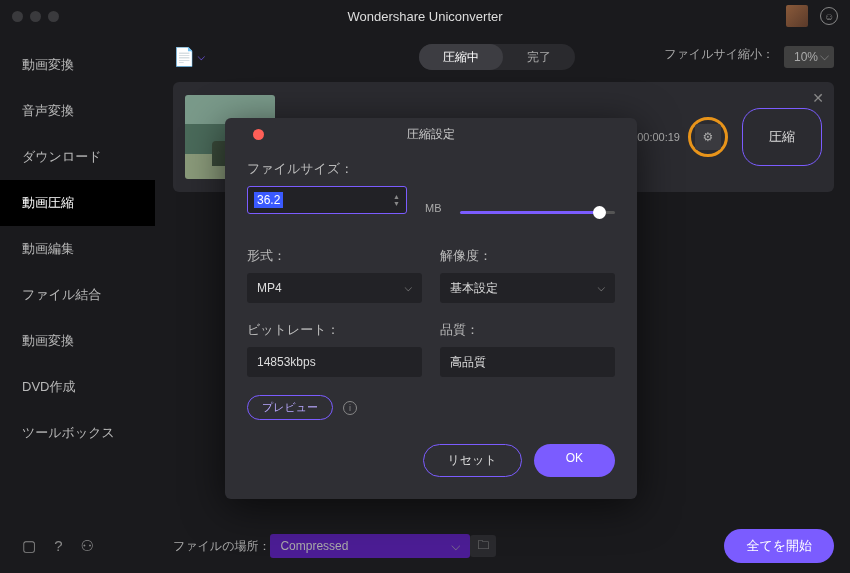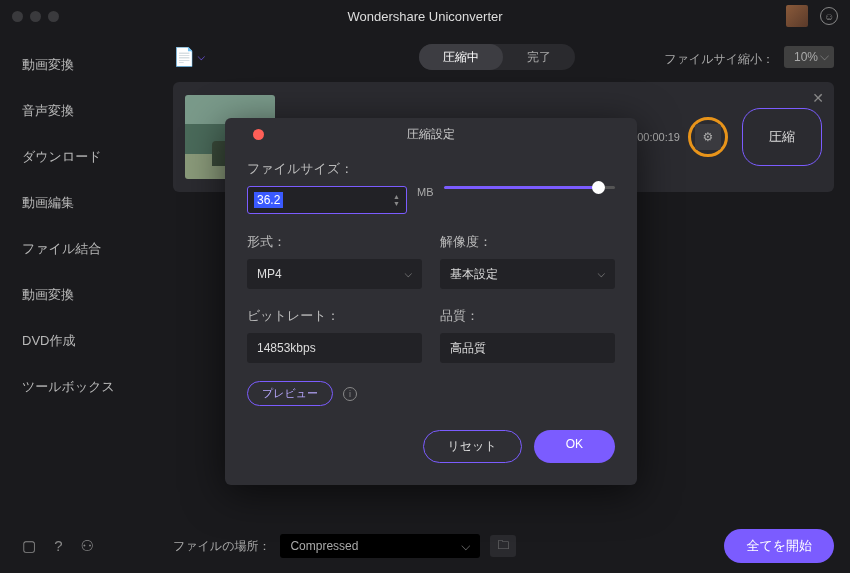--- a/index.html
+++ b/index.html
@@ -16,44 +16,44 @@
 .nav-item{padding:14px 22px;font-size:13px;color:#b8b8b8;cursor:pointer}
 .nav-item.active{background:#000;color:#fff}
 .sidebar-bottom{margin-top:auto;display:flex;gap:18px;padding:18px 22px;color:#888}
 .sidebar-bottom span{cursor:pointer;font-size:15px}
 .content{flex:1;display:flex;flex-direction:column;padding:0 16px 0 18px}
 .topbar{height:50px;display:flex;align-items:center;gap:14px}
 .add-btn{color:#7b5cff;font-size:18px;cursor:pointer;display:flex;align-items:center;gap:2px}
 .seg{margin-left:200px;display:flex;background:#2a2a2e;border-radius:14px;height:26px}
 .seg-item{padding:0 24px;line-height:26px;border-radius:14px;cursor:pointer;font-size:12px;color:#aaa}
 .seg-item.active{background:#3d3d42;color:#fff}
-.top-right{margin-left:auto;display:flex;align-items:flex-end;gap:10px;font-size:12px;color:#aaa}
+.top-right{margin-left:auto;display:flex;align-items:flex-start;gap:10px;font-size:12px;color:#aaa}
 .pct-sel{background:#404040;padding:4px 16px 4px 10px;border-radius:3px;position:relative}
 .pct-sel::after{content:"⌵";position:absolute;right:5px;top:3px;color:#888}
 .card{background:#2b2b30;border-radius:6px;padding:12px;display:flex;align-items:center;gap:14px;position:relative;height:110px}
 .thumb{width:90px;height:84px;background:linear-gradient(180deg,#7a9a8a 35%,#4a6a5a 35%,#4a6a5a 70%,#8a9a7a 70%);border-radius:3px;position:relative}
 .thumb::after{content:"";position:absolute;left:30%;top:55%;width:18px;height:25px;background:#3a4a3a;border-radius:4px 4px 0 0}
 .close-x{position:absolute;top:8px;right:10px;color:#888;cursor:pointer;font-size:14px}
 .video-title{font-size:13px;font-weight:600;color:#eee;align-self:flex-start;margin-top:2px}
 .duration{color:#aaa;font-size:11px}
 .gear-wrap{width:40px;height:40px;border-radius:50%;border:3px solid #e8941a;display:flex;align-items:center;justify-content:center;margin-left:8px}
 .gear{width:26px;height:26px;background:#3a3a3f;border-radius:3px;display:flex;align-items:center;justify-content:center;color:#aaa;cursor:pointer}
 .compress-btn{border:1.5px solid #7b5cff;color:#ddd;padding:19px 26px;border-radius:18px;cursor:pointer;font-size:13px;margin-left:14px}
-.bottombar{margin-top:auto;height:54px;display:flex;align-items:center;gap:10px;font-size:12px;color:#aaa}
-.loc-sel{background:#000000;padding:5px 10px;border-radius:3px;width:200px;display:flex;justify-content:space-between}
+.bottombar{margin-top:auto;height:54px;display:flex;align-items:center;gap:0;font-size:12px;color:#aaa}
+.loc-sel{background:#4c1d95;padding:5px 10px;border-radius:3px;width:200px;display:flex;justify-content:space-between}
 .folder-btn{width:26px;height:22px;background:#2a2a2e;border-radius:3px;display:flex;align-items:center;justify-content:center;cursor:pointer}
 .start-all{margin-left:auto;background:#7b5cff;color:#fff;padding:8px 22px;border-radius:18px;cursor:pointer;font-size:13px}
 
 .dialog{position:absolute;left:225px;top:118px;width:412px;background:#2f2f34;border-radius:6px;padding:0 0 22px 0;box-shadow:0 8px 40px rgba(0,0,0,.6)}
 .dlg-head{height:32px;display:flex;align-items:center;padding:0 28px;position:relative}
 .red-dot{width:11px;height:11px;background:#ff5f57;border-radius:50%}
 .dlg-title{position:absolute;left:50%;transform:translateX(-50%);font-size:12px;color:#ccc}
 .dlg-body{padding:10px 22px 0}
 .fld-label{font-size:13px;color:#bbb;margin-bottom:8px}
-.size-row{display:flex;align-items:flex-start;gap:10px;margin-bottom:19px}
+.size-row{display:flex;align-items:flex-end;gap:18px;margin-bottom:33px}
 .size-input{width:160px;height:28px;background:#222226;border:1px solid #7b5cff;border-radius:3px;display:flex;align-items:center;padding:0 6px;position:relative}
 .size-val{background:#3a5aff;color:#fff;padding:1px 3px;font-size:12px}
 .stepper{margin-left:auto;display:flex;flex-direction:column;color:#888;font-size:7px;line-height:7px}
 .mb{font-size:11px;color:#aaa}
 .slider{flex:1;height:3px;background:linear-gradient(90deg,#7b5cff 92%,#555 92%);border-radius:2px;position:relative}
 .slider::after{content:"";position:absolute;right:6%;top:-5px;width:13px;height:13px;background:#fff;border-radius:50%}
 .row2{display:flex;gap:18px;margin-bottom:18px}
 .col{flex:1}
 .select{height:30px;background:#222226;border-radius:3px;display:flex;align-items:center;padding:0 10px;font-size:12px;color:#ddd;justify-content:space-between;cursor:pointer}
 .select .chev{color:#888;font-size:10px}
@@ -81,20 +81,21 @@
     <div class="avatar"></div>
     <div class="feedback">☺</div>
   </div>
 </div>
 
 <div class="main">
   <div class="sidebar">
     <div class="nav-item">動画変換</div>
     <div class="nav-item">音声変換</div>
     <div class="nav-item">ダウンロード</div>
+    <div class="nav-item active">動画圧縮</div>
     <div class="nav-item">動画編集</div>
     <div class="nav-item">ファイル結合</div>
     <div class="nav-item">動画変換</div>
     <div class="nav-item">DVD作成</div>
     <div class="nav-item">ツールボックス</div>
     <div class="sidebar-bottom">
       <span>▢</span>
       <span>?</span>
       <span>⚇</span>
     </div>

